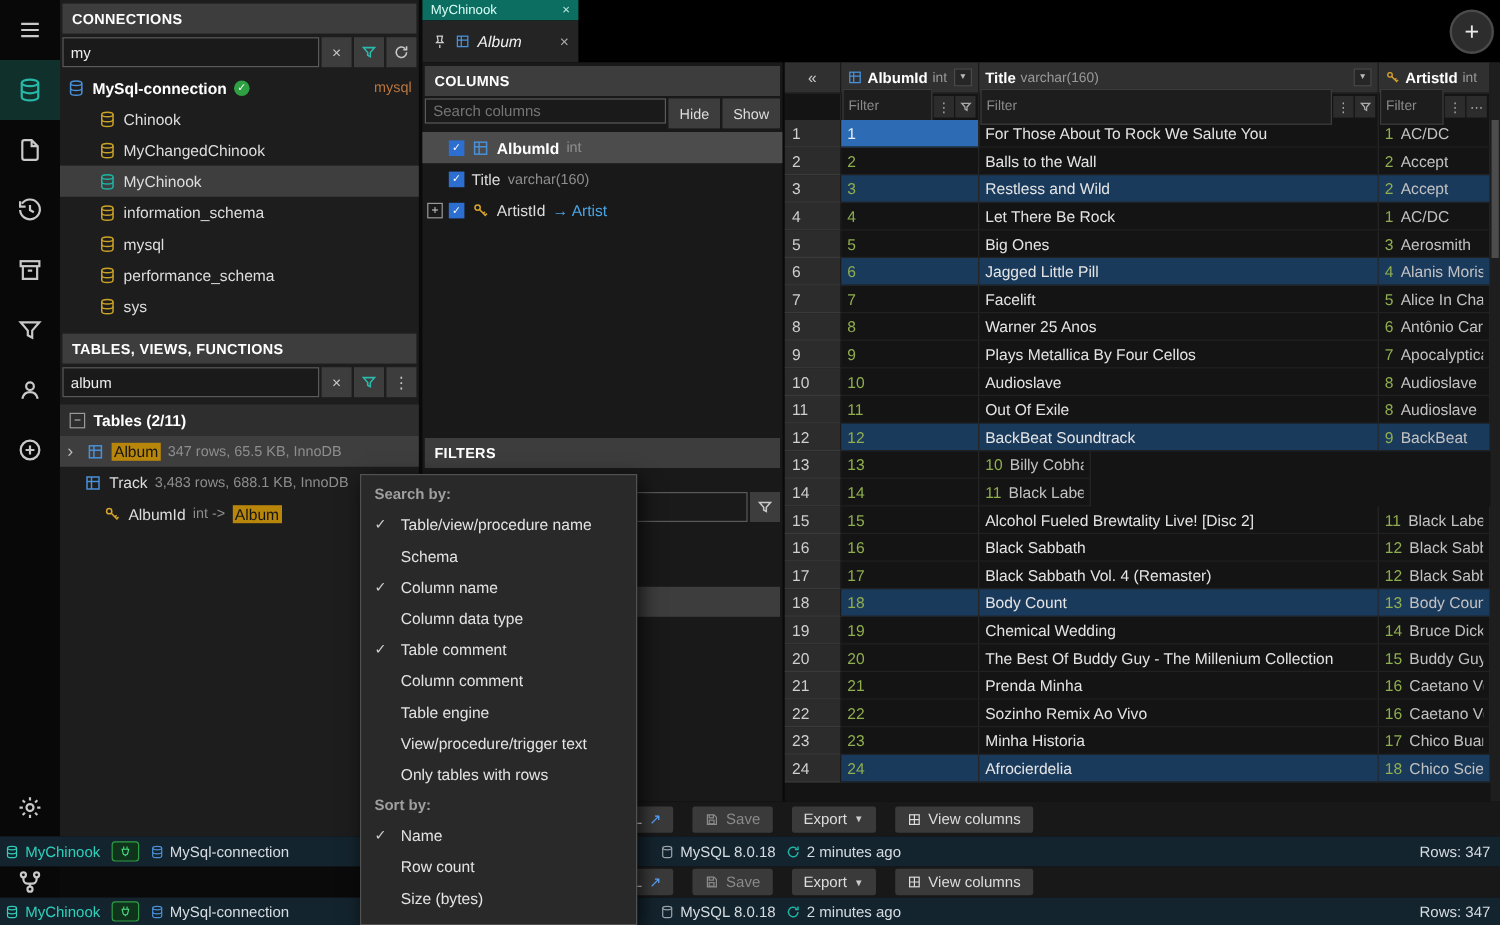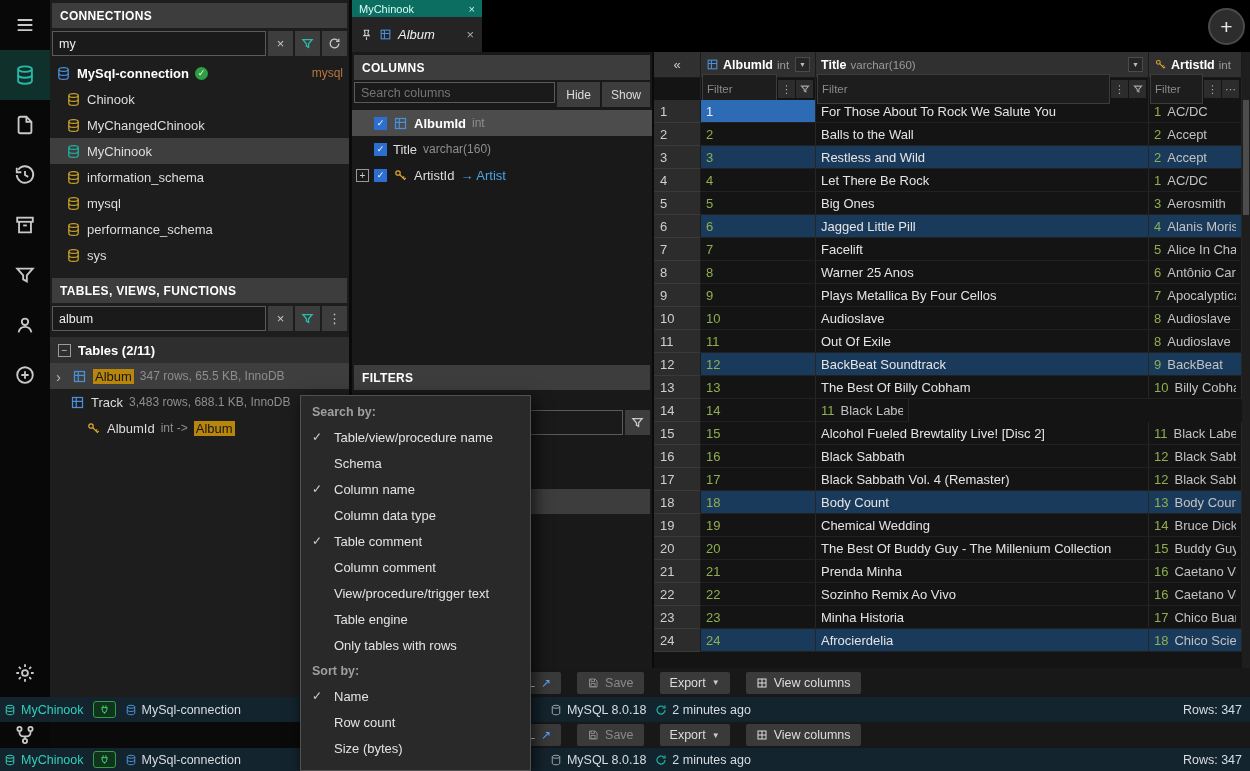--- a/index.html
+++ b/index.html
@@ -26,21 +26,21 @@
 .meta{color:#8e8e8e;font-size:12px;white-space:nowrap;overflow:hidden;}
 .hl{background:#b8860b;color:#161616;padding:0 2px;white-space:nowrap;}
 
 .connections{position:absolute;left:50px;top:0;width:299px;height:697px;background:#1d1d1d;}
 .conn-header{position:absolute;left:2px;right:2px;top:3px;}
 .conn-search{position:absolute;left:2px;right:2px;top:31px;}
 .tree-row{height:26px;display:flex;align-items:center;padding:0 6px;gap:6px;white-space:nowrap;overflow:hidden;cursor:pointer;position:absolute;left:0;right:0;}
 .tree-row.sel{background:#3e3e3e;}
 .conn-row{top:60px;}
 .dblist{position:absolute;left:0;right:0;top:86px;}
-.dblist .tree-row{position:relative;padding-left:16px;}
+.dblist .tree-row{position:relative;padding-left:32px;}
 .badge-check{width:13px;height:13px;border-radius:50%;background:#2ea043;color:#fff;font-size:9px;display:flex;align-items:center;justify-content:center;flex:0 0 auto;}
 .tag-right{margin-left:auto;color:#b8763e;font-size:12px;}
 .tables-header{position:absolute;left:2px;right:2px;top:278px;}
 .tables-search{position:absolute;left:2px;right:2px;top:306px;}
 .group-row{position:absolute;left:0;right:0;top:337px;height:26px;background:#2e2e2e;display:flex;align-items:center;gap:7px;padding:0 8px;cursor:pointer;}
 .collapse-box{width:13px;height:13px;border:1px solid #9a9a9a;color:#ccc;font-size:10px;line-height:11px;text-align:center;flex:0 0 auto;}
 .row-album{top:363px;}
 .row-track{top:389px;padding-left:20px;}
 .row-fk{top:415px;padding-left:36px;}
 .chev{color:#bbb;font-size:15px;width:10px;}
@@ -581,21 +581,20 @@
           <div class="g-cell c-album num">12</div>
           <div class="g-cell c-title">BackBeat Soundtrack</div>
           <div class="g-cell c-artist">
             <span class="num">9</span>
             <span class="aname">BackBeat</span>
           </div>
         </div>
         <div class="g-row">
           <div class="g-cell c-rownum">13</div>
           <div class="g-cell c-album num">13</div>
-          <div class="g-cell c-title">The Best Of Billy Cobham</div>
           <div class="g-cell c-artist">
             <span class="num">10</span>
             <span class="aname">Billy Cobham</span>
           </div>
         </div>
         <div class="g-row">
           <div class="g-cell c-rownum">14</div>
           <div class="g-cell c-album num">14</div>
           <div class="g-cell c-artist">
             <span class="num">11</span>
@@ -878,25 +877,25 @@
         <div class="menu-item">
           <span class="check">✓</span>
           <span class="mlabel">Table comment</span>
         </div>
         <div class="menu-item">
           <span class="check"></span>
           <span class="mlabel">Column comment</span>
         </div>
         <div class="menu-item">
           <span class="check"></span>
+          <span class="mlabel">Table engine</span>
+        </div>
+        <div class="menu-item">
+          <span class="check"></span>
           <span class="mlabel">View/procedure/trigger text</span>
-        </div>
-        <div class="menu-item">
-          <span class="check"></span>
-          <span class="mlabel">Table engine</span>
         </div>
         <div class="menu-item">
           <span class="check"></span>
           <span class="mlabel">Only tables with rows</span>
         </div>
       </div>
     <div class="menu-section">Sort by:</div>
     <div>
         <div class="menu-item">
           <span class="check">✓</span>

